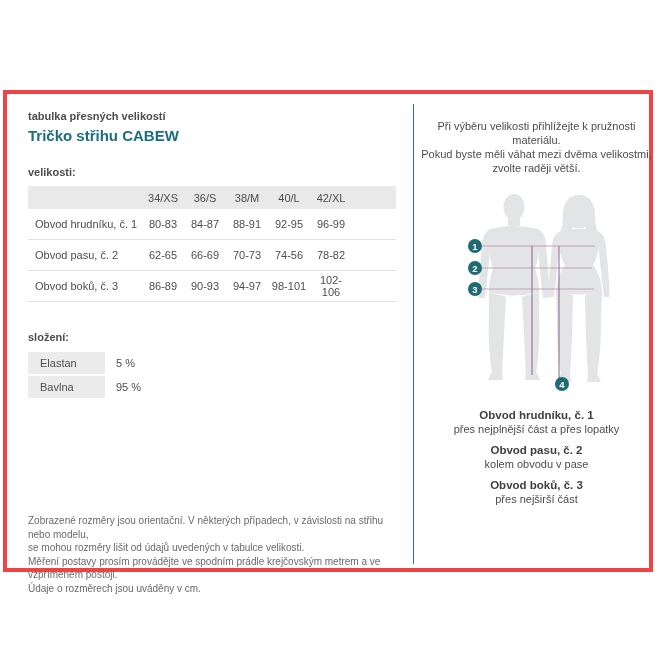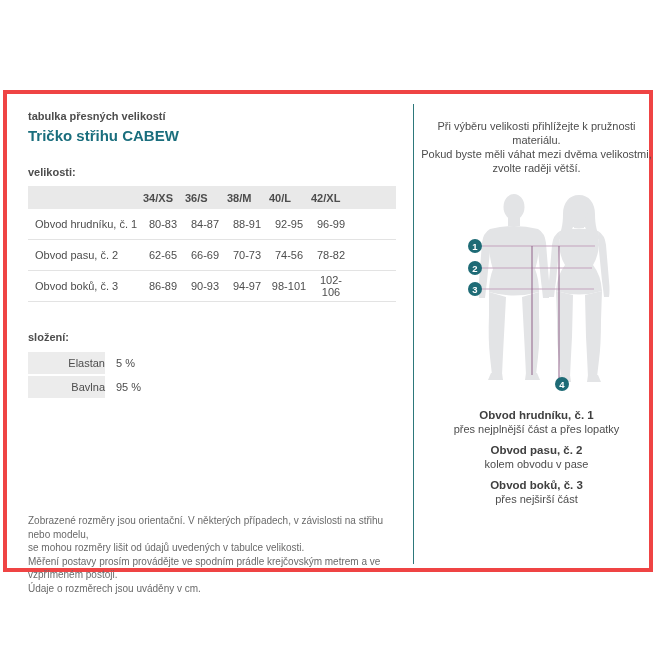--- a/index.html
+++ b/index.html
@@ -17,25 +17,25 @@
   }
   
   .left-panel{position:absolute;left:21px;top:0;width:374px;}
   .subtitle{margin-top:16px;font-size:11px;font-weight:bold;color:#4d4d4d;}
   .title{margin-top:5px;font-size:15px;font-weight:bold;color:#1a6e7d;}
   .section-label{margin-top:22px;font-size:11px;font-weight:bold;color:#4d4d4d;}
   table.sizes{
     margin-top:8px;width:368px;border-collapse:collapse;font-size:11px;color:#4d4d4d;
     table-layout:fixed;
   }
-  table.sizes thead td{background:#e9e9e9;height:21px;font-weight:bold;}
+  table.sizes thead td{background:#e9e9e9;height:21px;text-align:center;font-weight:normal;}
   table.sizes tbody td{height:28px;border-bottom:1px solid #e3e3e3;text-align:center;}
   table.sizes td.rowlabel{text-align:left;padding-left:7px;}
   .comp-table{margin-top:9px;}
-  .comp-row{display:flex;margin-bottom:2px;align-items:center;text-align:right;}
+  .comp-row{display:flex;margin-bottom:2px;align-items:center;}
   .comp-cell-label{
     width:65px;background:#ececec;height:22px;line-height:22px;
     padding-left:12px;font-size:11px;
   }
   .comp-cell-value{margin-left:11px;line-height:22px;font-size:11px;}
   .footnote{
     position:absolute;left:21px;top:420px;width:380px;
     font-size:10px;line-height:13.5px;color:#6a6a6a;
   }
   

